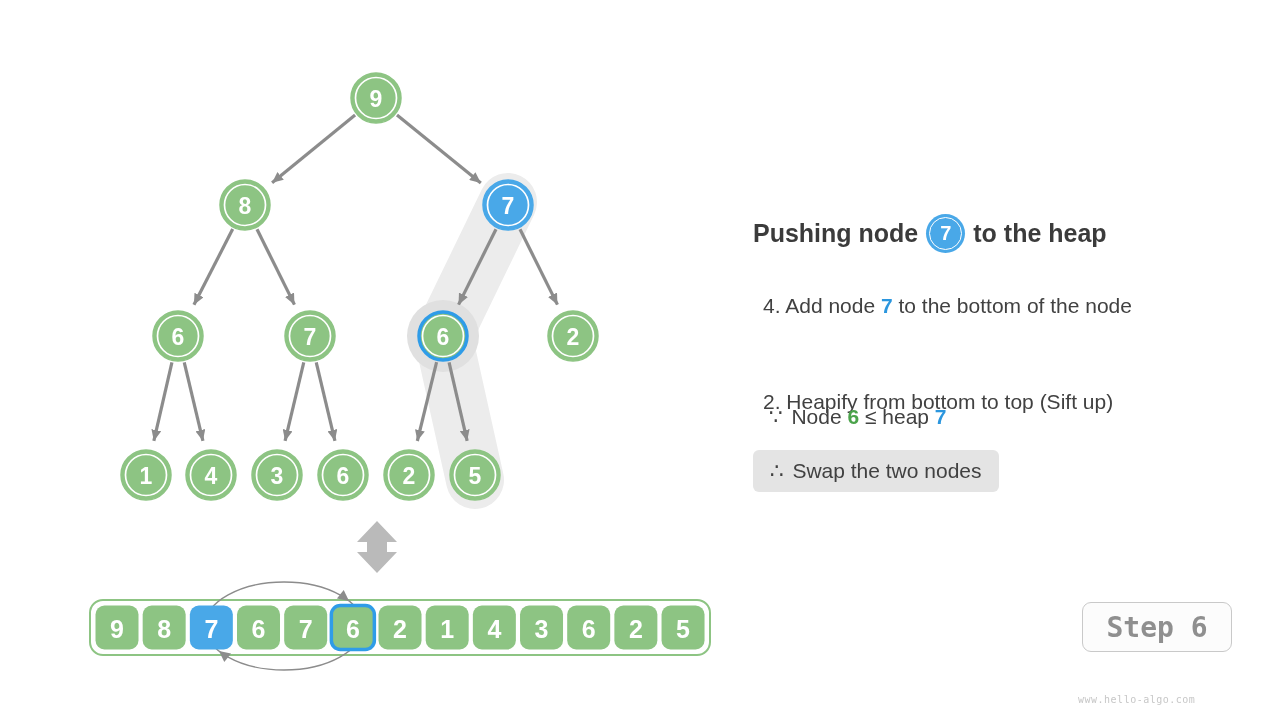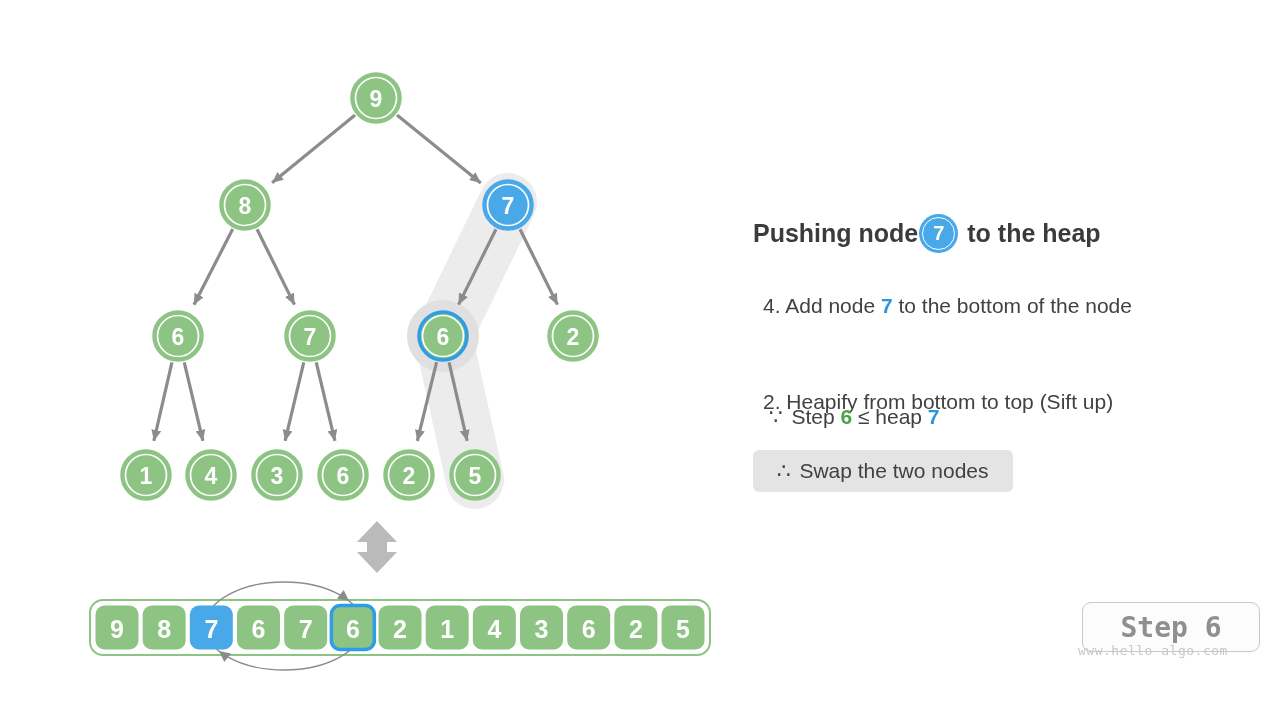--- a/index.html
+++ b/index.html
@@ -5,61 +5,61 @@
   html,body{margin:0;padding:0;}
   body{
     width:1280px;height:720px;position:relative;background:#ffffff;
     font-family:"Liberation Sans",sans-serif;overflow:hidden;
   }
   #diagram{position:absolute;left:0;top:0;}
   .node-label{font-family:"Liberation Sans",sans-serif;font-weight:bold;fill:#fff;}
 
   .heading{
     position:absolute;left:753px;top:212px;height:42px;
-    display:flex;align-items:center;gap:1px;
+    display:flex;align-items:center;gap:8px;
     font-size:25px;font-weight:bold;color:var(--heading_text);
   }
   .badge{
     width:39px;height:39px;border-radius:50%;background:var(--blue);
     display:flex;align-items:center;justify-content:center;flex:0 0 auto;
   }
   .badge-inner{
     width:31px;height:31px;border-radius:50%;border:1.6px solid #fff;
     display:flex;align-items:center;justify-content:center;
     font-size:20px;font-weight:bold;color:#fff;
   }
-  .heading .post{margin-left:8px;}
+  .heading .post{margin-left:0;}
   .li{
     position:absolute;left:763px;font-size:21px;color:var(--body_text);
     white-space:pre;
   }
   #li1{top:294px;} #li2{top:346px;margin-top:44px;}
   .blue-em{color:var(--text_blue);font-weight:bold;}
   .green-em{color:var(--text_green);font-weight:bold;}
   .because{
     position:absolute;left:769px;top:405px;font-size:21px;color:var(--body_text);
     white-space:pre;
   }
   .sym{font-family:"DejaVu Sans",sans-serif;margin-right:9px;}
   .pill{
     position:absolute;left:753px;top:450px;
-    background:var(--pill_bg);border-radius:6px;padding:9px 24px;
+    background:var(--pill_bg);border-radius:6px;padding:9px 17px;
     font-size:21px;color:var(--body_text);white-space:pre;
   }
   .step-badge{
-    position:absolute;left:1082px;top:602px;width:178px;height:50px;
+    position:absolute;left:1082px;top:602px;width:150px;height:50px;
     box-sizing:border-box;border:1.6px solid var(--step_border);
     border-radius:9px;background:var(--step_bg);
     display:flex;align-items:center;justify-content:center;
     font-family:"DejaVu Sans Mono",monospace;font-size:28px;font-weight:bold;
     color:var(--step_text);white-space:pre;
   }
   .watermark{
-    position:absolute;left:1078px;top:643px;
-    font-family:"DejaVu Sans Mono",monospace;font-size:13px;
+    position:absolute;left:1078px;top:694px;
+    font-family:"DejaVu Sans Mono",monospace;font-size:10px;
     color:var(--watermark);letter-spacing:0.5px;white-space:pre;
   }
 </style>
 </head>
 <body style="--green: #8dc483; --blue: #49a8e8; --blue_border: #2f9ce8; --text_blue: #2b96de; --text_green: #4ba34b; --arrow: #8c8c8c; --band: #ececec; --glow: #e0e0e0; --double_arrow: #bababa; --pill_bg: #e4e4e4; --step_border: #c9c9c9; --step_bg: #fcfcfc; --step_text: #8f8f8f; --watermark: #c7c7c7; --heading_text: #3b3b3b; --body_text: #414141;">
 
 <svg id="diagram" width="1280" height="720" viewBox="0 0 1280 720">
   <defs>
     <marker id="arrow" markerWidth="12" markerHeight="10" refX="11" refY="5" orient="auto" markerUnits="userSpaceOnUse">
       <path d="M0,0 L11,5 L0,10 Z" fill="#8c8c8c"></path>
@@ -208,19 +208,19 @@
   <span class="badge">
     <span class="badge-inner">7</span>
   </span>
   <span class="post">to the heap</span>
 </div>
 
 <div class="li" id="li1"><span>4. Add node </span><span class="blue-em">7</span><span> to the bottom of the node</span></div>
 
 <div class="li" id="li2">2. Heapify from bottom to top (Sift up)</div>
 
-<div class="because"><span class="sym">∵</span><span>Step </span><span class="green-em">6</span><span> ≤ heap </span><span class="blue-em">7</span></div>
+<div class="because"><span class="sym">∵</span><span>Node </span><span class="green-em">6</span><span> ≤ heap </span><span class="blue-em">7</span></div>
 
 <div class="pill"><span class="sym">∴</span><span>Swap the two nodes</span></div>
 
 <div class="step-badge">Step 6</div>
 
 <div class="watermark">www.hello-algo.com</div>
 
 </body></html>

